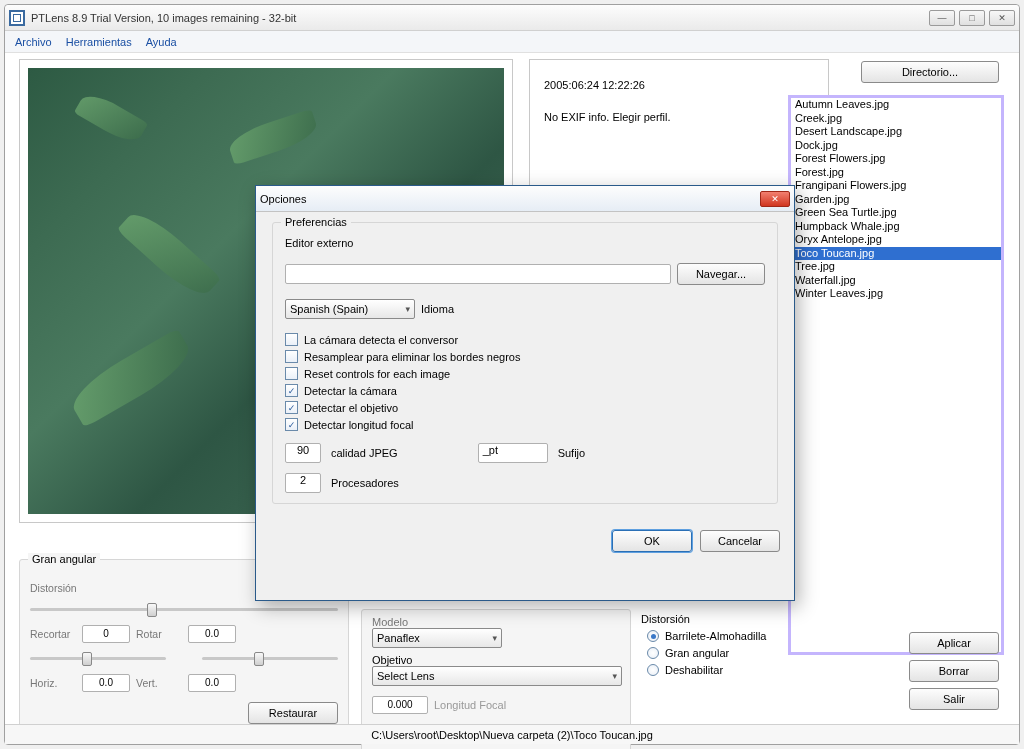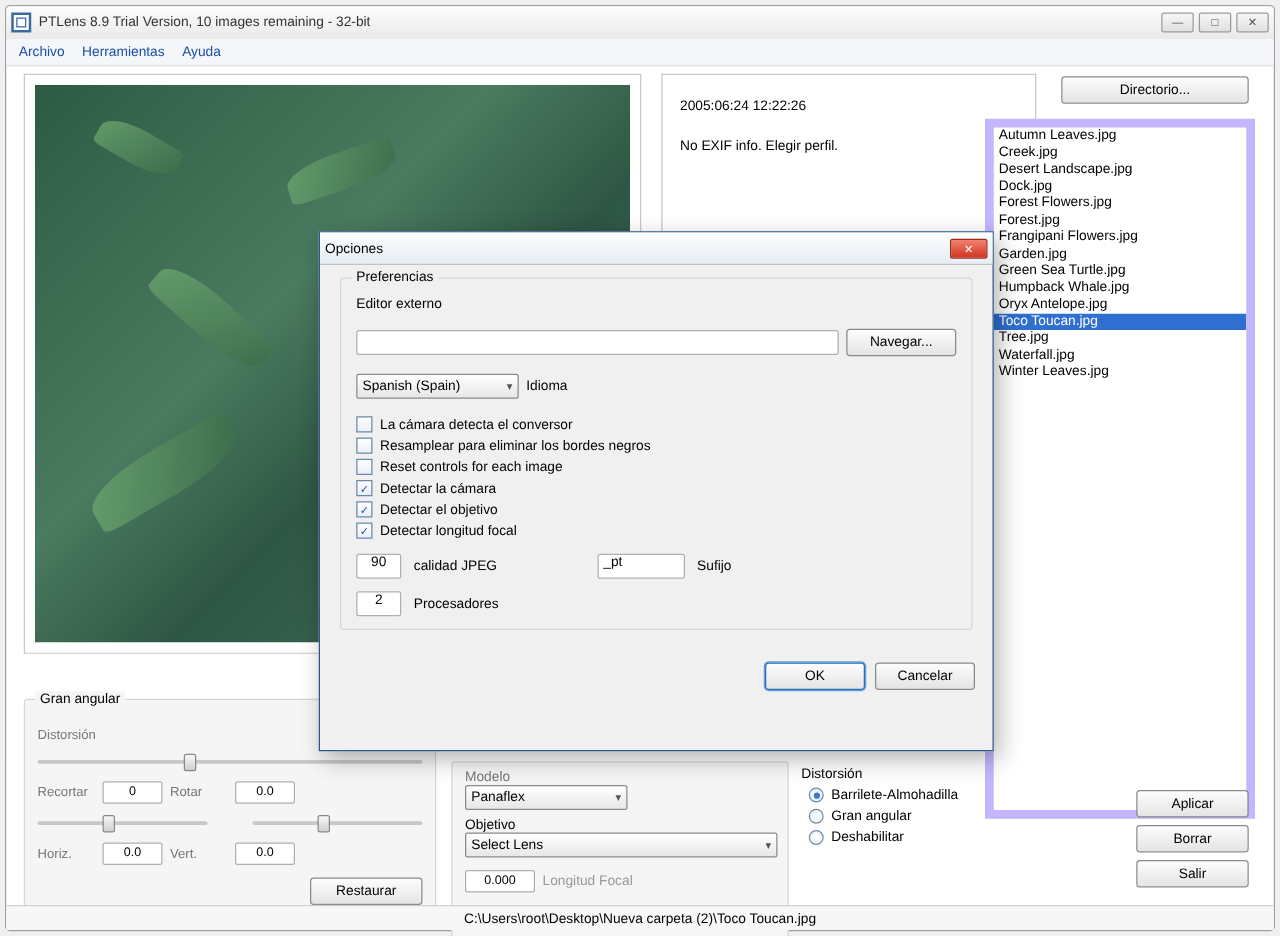--- a/index.html
+++ b/index.html
@@ -16,21 +16,21 @@
 .content { position: relative; padding: 10px 12px; height: calc(100% - 26px - 22px - 20px); }
 
 .preview { position: absolute; left: 14px; top: 6px; width: 494px; height: 464px; border: 1px solid #c8c8c8; }
 .preview-img { position: relative; width: 100%; height: 100%; background: linear-gradient(135deg,#2d5a43 0%, #3d6b52 20%, #4a7a5f 40%, #2e5644 60%, #3a6450 80%, #2b5240 100%); overflow:hidden; border:8px solid #fff;}
 .leaf{position:absolute;background:linear-gradient(120deg,#6ba56f,#3b6b4a);border-radius:50% 10% 50% 10%;transform:rotate(30deg);opacity:0.85;}
 
 .exif-box { position: absolute; left: 524px; top: 6px; width: 300px; height: 180px; border: 1px solid #c8c8c8; padding: 19px 14px; background:#fff;}
 .exif-box div { margin-bottom: 20px; }
 
 .dir-btn { position: absolute; right: 20px; top: 8px; width: 150px; height: 22px; }
-.file-list { position: absolute; right: 15px; top: 42px; width: 216px; height: 560px; border: 7px solid #c4b5fd; background: #fff; overflow: hidden; }
+.file-list { position: absolute; right: 15px; top: 42px; width: 216px; height: 560px; border: 3px solid #c4b5fd; background: #fff; overflow: hidden; }
 .file-item { padding: 0 4px; height: 13.5px; line-height: 13.5px; white-space: nowrap; cursor: default;}
 .file-item.selected { background: #2f6fd0; color: #fff; }
 
 .wideangle { position: absolute; left: 14px; top: 506px; width: 330px; height: 170px; border: 1px solid #d6d6d6; border-radius: 3px; padding: 8px 10px; background:#f5f5f5;}
 .wideangle .ttl { position: absolute; top: -7px; left: 8px; background: #f5f5f5; padding: 0 4px; }
 .row { display:flex; align-items:center; gap:6px; margin-top:14px;}
 .slider { flex: 1; height: 3px; background: #c8c8c8; border-radius: 2px; position: relative;}
 .slider:before { content:""; position:absolute; left: 38%; top:-5px; width:8px; height:12px; background:linear-gradient(#f8f8f8,#cfcfcf); border:1px solid #888; border-radius:2px;}
 .numbox { width: 48px; height: 18px; border: 1px solid #b0b0b0; border-radius: 2px; text-align: center; line-height:16px; background:#fff; font-size:10px;}
 label.sm { width:46px; color:#777; font-size:10.5px;}
@@ -39,21 +39,21 @@
 .select { height: 20px; border:1px solid #8a8a8a; background:linear-gradient(#fff,#e7e7e7); padding:0 18px 0 4px; line-height:18px; position:relative; border-radius:2px;}
 .select:after{content:"▾"; position:absolute; right:4px; top:0; font-size:9px; color:#555;}
 
 .distortion-box { position: absolute; left: 636px; top: 556px; width: 164px; height: 130px; padding:4px 0 0 0;}
 .radio-row{display:flex;align-items:center;gap:6px;margin:5px 0 5px 6px;}
 .radio{width:12px;height:12px;border:1px solid #6a8aaa;border-radius:50%;display:inline-flex;align-items:center;justify-content:center;background:radial-gradient(#fff,#e8eef6);}
 .radio.checked:after{content:"";width:5px;height:5px;border-radius:50%;background:#3a78c8;}
 
 .action-btns { position: absolute; right: 20px; bottom: 14px; display:flex; flex-direction:column; gap:6px;}
 .btn { width: 90px; height: 22px; border:1px solid #8a8a8a; border-radius:3px; background:linear-gradient(#fdfdfd,#e4e4e4); text-align:center; line-height:20px; }
-.btn.wide{width:150px;}
+.btn.wide{width:138px;}
 .btn.default{border:1px solid #2a6fb5; box-shadow:0 0 0 1px #5fa0e0;}
 
 .statusbar { position: absolute; left: 0; bottom: 0; right: 0; height: 20px; border-top: 1px solid #d0d0d0; padding: 2px 8px; line-height:16px; background:#f7f7f7;text-align:center;}
 
 
 .dialog { position: absolute; left: 255px; top: 185px; width: 540px; height: 416px; border: 1px solid #2a5a8a; background: #f0f0f0; box-shadow: 4px 6px 18px rgba(0,0,0,0.3); }
 .dlg-title { height: 26px; background: linear-gradient(#fdfdfd,#e6edf5); border-bottom: 1px solid #c3c3c3; display:flex; align-items:center; padding:0 4px;}
 .dlg-title .dlg-text{flex:1;}
 .dlg-close{width:30px;height:16px;background:linear-gradient(#f28070,#d03620);border:1px solid #a02818;border-radius:2px;color:#fff;display:flex;align-items:center;justify-content:center;font-size:9px;}
 .dlg-body{padding:10px 16px;}

